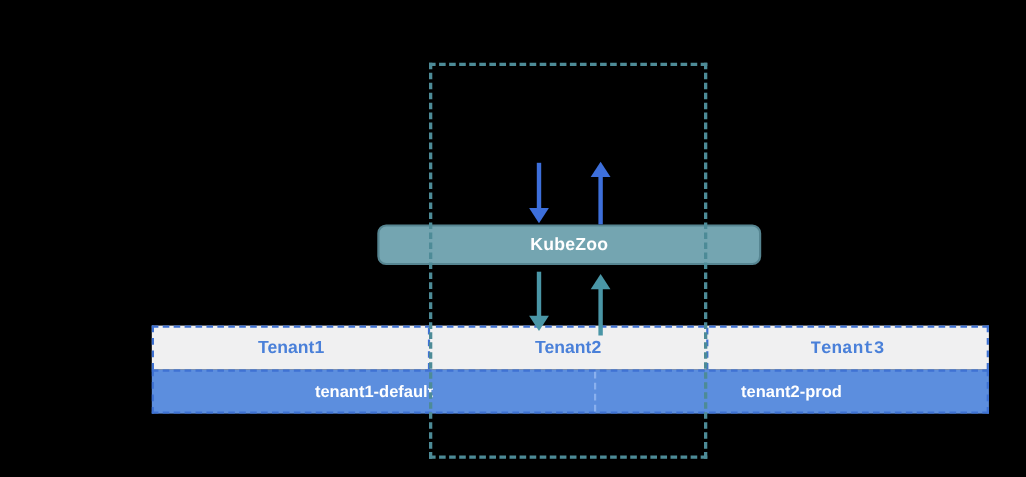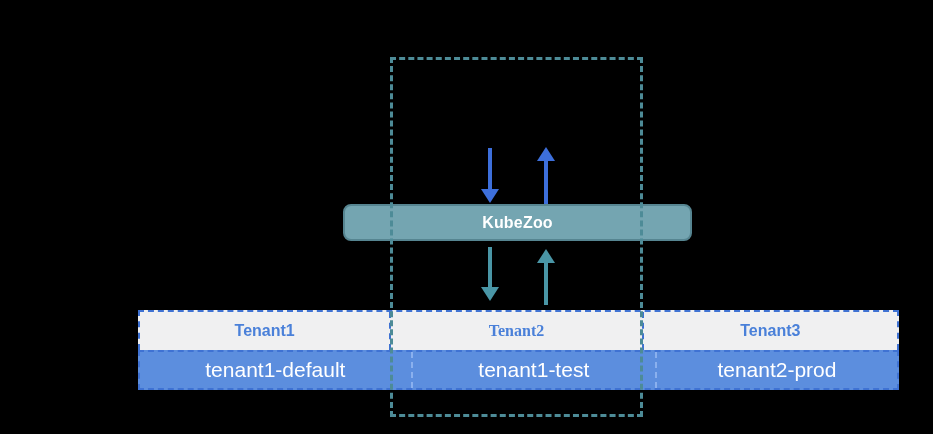--- a/index.html
+++ b/index.html
@@ -31,44 +31,44 @@
   .arrow.dir-up .shaft{top:12px;bottom:0;}
   .arrow.dir-up .head{top:0;border-bottom:14px solid currentColor;}
   .arrow .shaft{background:currentColor;}
   .arrow.blue{color:var(--blue-arrow,#3d6fdb);}
   .arrow.teal{color:var(--teal-arrow,#4a96a6);}
   #arrow-blue-down{left:481px;top:148px;height:55px;}
   #arrow-blue-up  {left:537px;top:147px;height:57px;}
   #arrow-teal-down{left:481px;top:247px;height:54px;}
   #arrow-teal-up  {left:537px;top:249px;height:56px;}
   
-  .tenant-table{position:absolute;left:138px;top:310px;width:761px;z-index:1;}
+  .tenant-table{position:absolute;left:138px;top:296px;width:761px;z-index:1;}
   .hdr-row{
     display:flex;height:40px;box-sizing:border-box;
     background:var(--hdr-bg,#f0f0f1);
     border:2px dashed var(--tbl-dark,#4a7dd6);border-bottom:none;
   }
   .hdr-cell{
     display:flex;align-items:center;justify-content:center;box-sizing:border-box;
     color:var(--hdr-text,#4a80d9);font-size:16px;font-weight:700;
   }
   .hdr-cell + .hdr-cell{border-left:2px dashed var(--tbl-dark,#4a7dd6);}
   .ns-row{
     display:flex;height:40px;box-sizing:border-box;
     background:var(--ns-bg,#5c8ede);
     border:2px dashed var(--tbl-dark,#3b6cd1);
   }
   .ns-cell{
     display:flex;align-items:center;justify-content:center;box-sizing:border-box;
-    color:#fff;font-size:21px;font-weight:400;
+    color:#fff;font-size:15px;font-weight:700;
   }
   .ns-cell.div-light{border-left:2px dashed var(--tbl-light,#8ab0ee);}
   .ns-cell.div-dark{border-left:2px dashed var(--tbl-dark,#3b6cd1);}
   
-  .w-t1{flex:252;} .w-t2{flex:253;font-family:Liberation Serif, serif;} .w-t3{flex:256;}
+  .w-t1{flex:252;} .w-t2{flex:253;} .w-t3{flex:256;font-family:Liberation Mono, monospace;}
   .w-a{flex:133;} .w-b{flex:119;} .w-c{flex:135;} .w-d{flex:118;} .w-e{flex:135;} .w-f{flex:121;}
 </style>
 </head>
 <body>
 
 <div class="stage">
 
   <div class="boundary"></div>
 
   <div id="arrow-blue-down" class="arrow blue dir-down">
@@ -93,18 +93,17 @@
   </div>
 
   <div class="tenant-table">
     <div class="hdr-row">
       <div class="hdr-cell w-t1">Tenant1</div>
       <div class="hdr-cell w-t2">Tenant2</div>
       <div class="hdr-cell w-t3">Tenant3</div>
     </div>
     <div class="ns-row">
       <div class="ns-cell w-a">tenant1-default</div>
-      <div class="ns-cell w-b div-light">tenant1-test</div>
       <div class="ns-cell w-d div-light">tenant2-prod</div>
     </div>
   </div>
 
 </div>
 
 </body></html>

